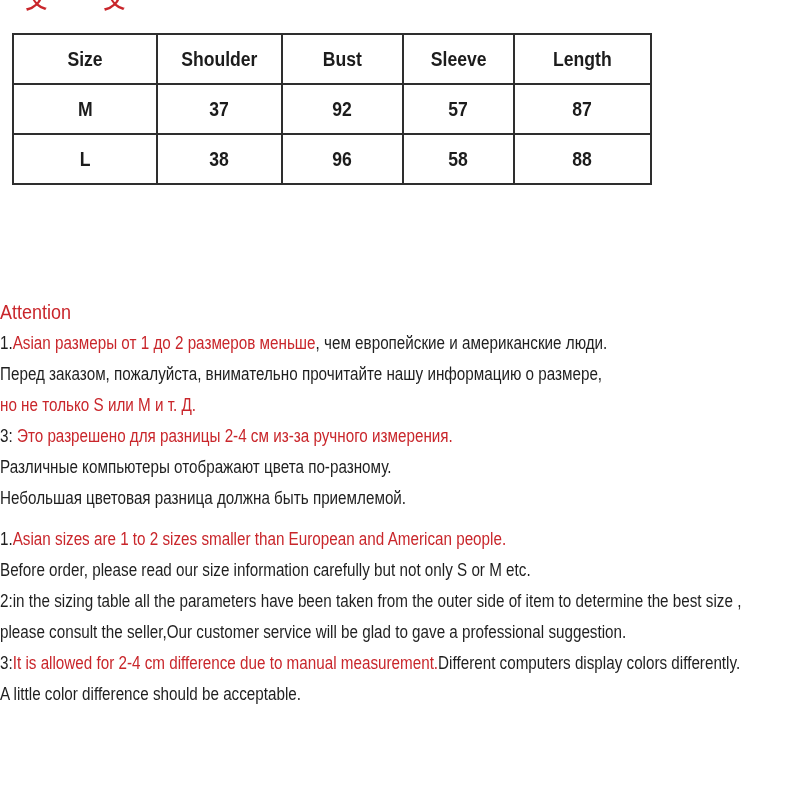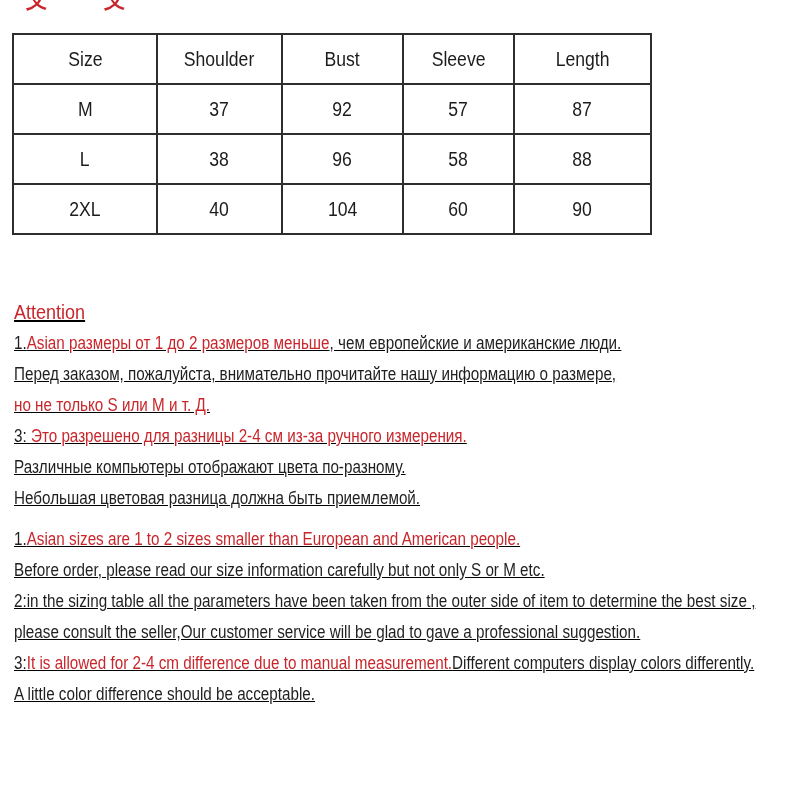--- a/index.html
+++ b/index.html
@@ -37,39 +37,38 @@
   table.size-table col.c2 { width: 125px; }
   table.size-table col.c3 { width: 121px; }
   table.size-table col.c4 { width: 111px; }
   table.size-table col.c5 { width: 137px; }
   table.size-table th, table.size-table td {
     border: 2px solid #2e2e2e;
     height: 48px;
     text-align: center;
     vertical-align: middle;
     font-size: 20px;
-    font-weight: normal;
+    font-weight: bold;
     color: #1c1c1c;
     padding: 0;
     white-space: nowrap;
     overflow: hidden;
   }
   table.size-table th span, table.size-table td span {
     display: inline-block;
     transform: scaleX(0.88);
     transform-origin: center;
   }
 
   
   .attention {
     position: absolute;
-    left: 14px;
+    left: 0;
     top: 297px;
     width: 786px;
-    text-decoration: underline;
   }
   .attn-title {
     font-size: 20px;
     line-height: 31px;
     color: #c9262b;
     white-space: nowrap;
     transform: scaleX(0.9);
     transform-origin: 0 50%;
   }
   .line {
@@ -118,27 +117,20 @@
           <td><span>57</span></td>
           <td><span>87</span></td>
         </tr>
         <tr>
           <td><span>L</span></td>
           <td><span>38</span></td>
           <td><span>96</span></td>
           <td><span>58</span></td>
           <td><span>88</span></td>
         </tr>
-        <tr>
-          <td><span>2XL</span></td>
-          <td><span>40</span></td>
-          <td><span>104</span></td>
-          <td><span>60</span></td>
-          <td><span>90</span></td>
-        </tr>
       </tbody>
   </table>
 
   <div class="attention">
     <div class="attn-title">Attention</div>
     <div class="lines">
         <div class="line"><span class="seg-black">1.</span><span class="seg-red">Asian размеры от 1 до 2 размеров меньше</span><span class="seg-black">, чем европейские и американские люди.</span></div>
         <div class="line"><span class="seg-black">Перед заказом, пожалуйста, внимательно прочитайте нашу информацию о размере,</span></div>
         <div class="line"><span class="seg-red">но не только S или M и т. Д.</span></div>
         <div class="line"><span class="seg-black">3: </span><span class="seg-red">Это разрешено для разницы 2-4 см из-за ручного измерения.</span></div>

